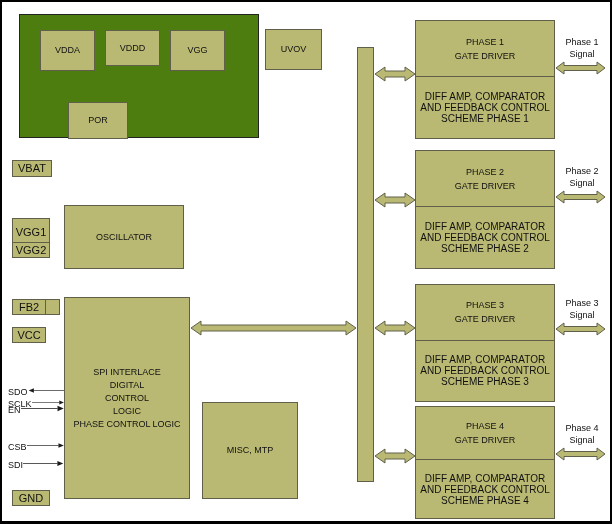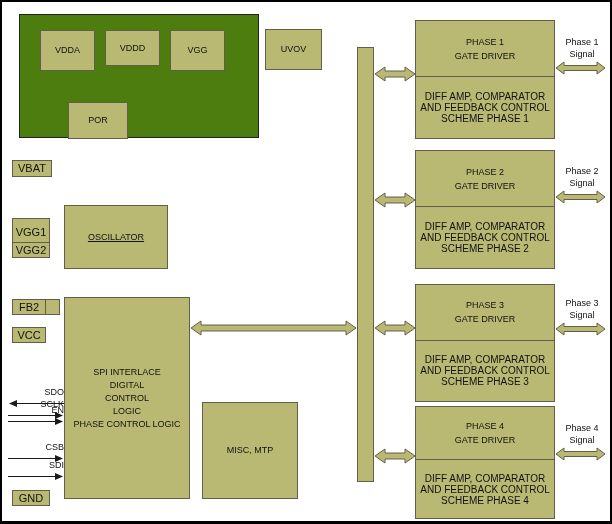--- a/index.html
+++ b/index.html
@@ -28,21 +28,21 @@
     display:flex; flex-direction:column;
   }
   .phase-group .gate { flex:0 0 48%; width:100%; line-height:14px; }
   .phase-group .feedback { flex:1; width:100%; margin-top:-1px; font-size:10px; line-height:11px; }
   .pin { font-size:11px; }
   .spi-block { line-height:13px; }
   .phase-signal {
     font-size:9px; line-height:12px; text-align:center;
     white-space:pre-line; color:#111;
   }
-  .sig { width:56px; display:flex; flex-direction:column; align-items:flex-end; }
+  .sig { width:56px; display:flex; flex-direction:row; align-items:flex-start; }
   .sig-label { font-size:9px; line-height:12px; color:#111; margin-bottom:1px; }
   .ar { fill:var(--block-fill,#b9b973); stroke:var(--block-border,#60604a); stroke-width:1; }
   .ln { stroke:var(--line-color,#111); stroke-width:1; }
   .ah { fill:var(--line-color,#111); }
 </style>
 </head>
 <body>
 
 <div class="diagram">
 
@@ -55,21 +55,21 @@
   <div class="blk abs" style="left:263px; top:27px; width:57px; height:41px;">UVOV</div>
 
   <div class="blk abs pin" style="left:10px; top:158px; width:40px; height:17px;">VBAT</div>
   <div class="blk abs pin" style="left:10px; top:216px; width:38px; height:28px;">VGG1</div>
   <div class="blk abs pin" style="left:10px; top:240px; width:38px; height:16px;">VGG2</div>
   <div class="blk abs pin" style="left:10px; top:269px; width:48px; height:16px;margin-top:28px;">FB1</div>
   <div class="blk abs pin" style="left:10px; top:297px; width:34px; height:16px;">FB2</div>
   <div class="blk abs pin" style="left:10px; top:325px; width:34px; height:16px;">VCC</div>
   <div class="blk abs pin" style="left:10px; top:488px; width:38px; height:16px;">GND</div>
 
-  <div class="blk abs" style="left:62px; top:203px; width:104px; height:64px;text-decoration:underline;">OSCILLATOR</div>
+  <div class="blk abs" style="left:62px; top:203px; width:120px; height:64px;">OSCILLATOR</div>
   <div class="blk abs spi-block" style="left:62px; top:295px; width:126px; height:202px;">SPI INTERLACE
 DIGITAL
 CONTROL
 LOGIC
 PHASE CONTROL LOGIC</div>
   <div class="blk abs" style="left:200px; top:400px; width:96px; height:97px;">MISC, MTP</div>
 
   <div class="blk abs" style="left:355px; top:45px; width:17px; height:435px;"></div>
 
   <div class="phase-group" style="top:18px; height:119px;">

